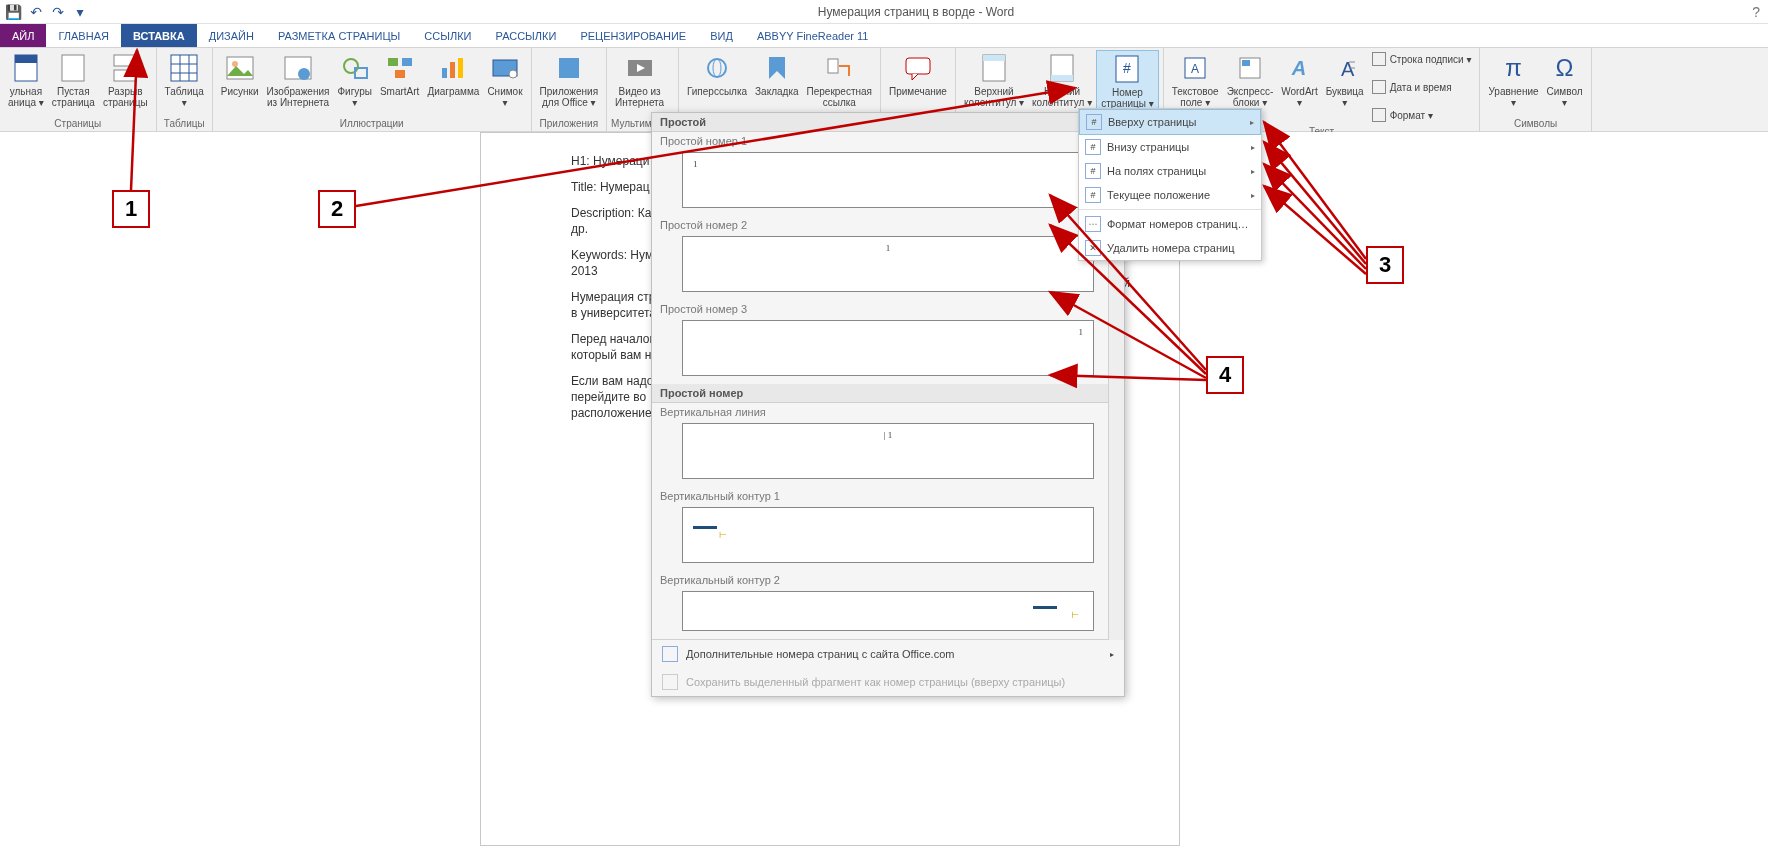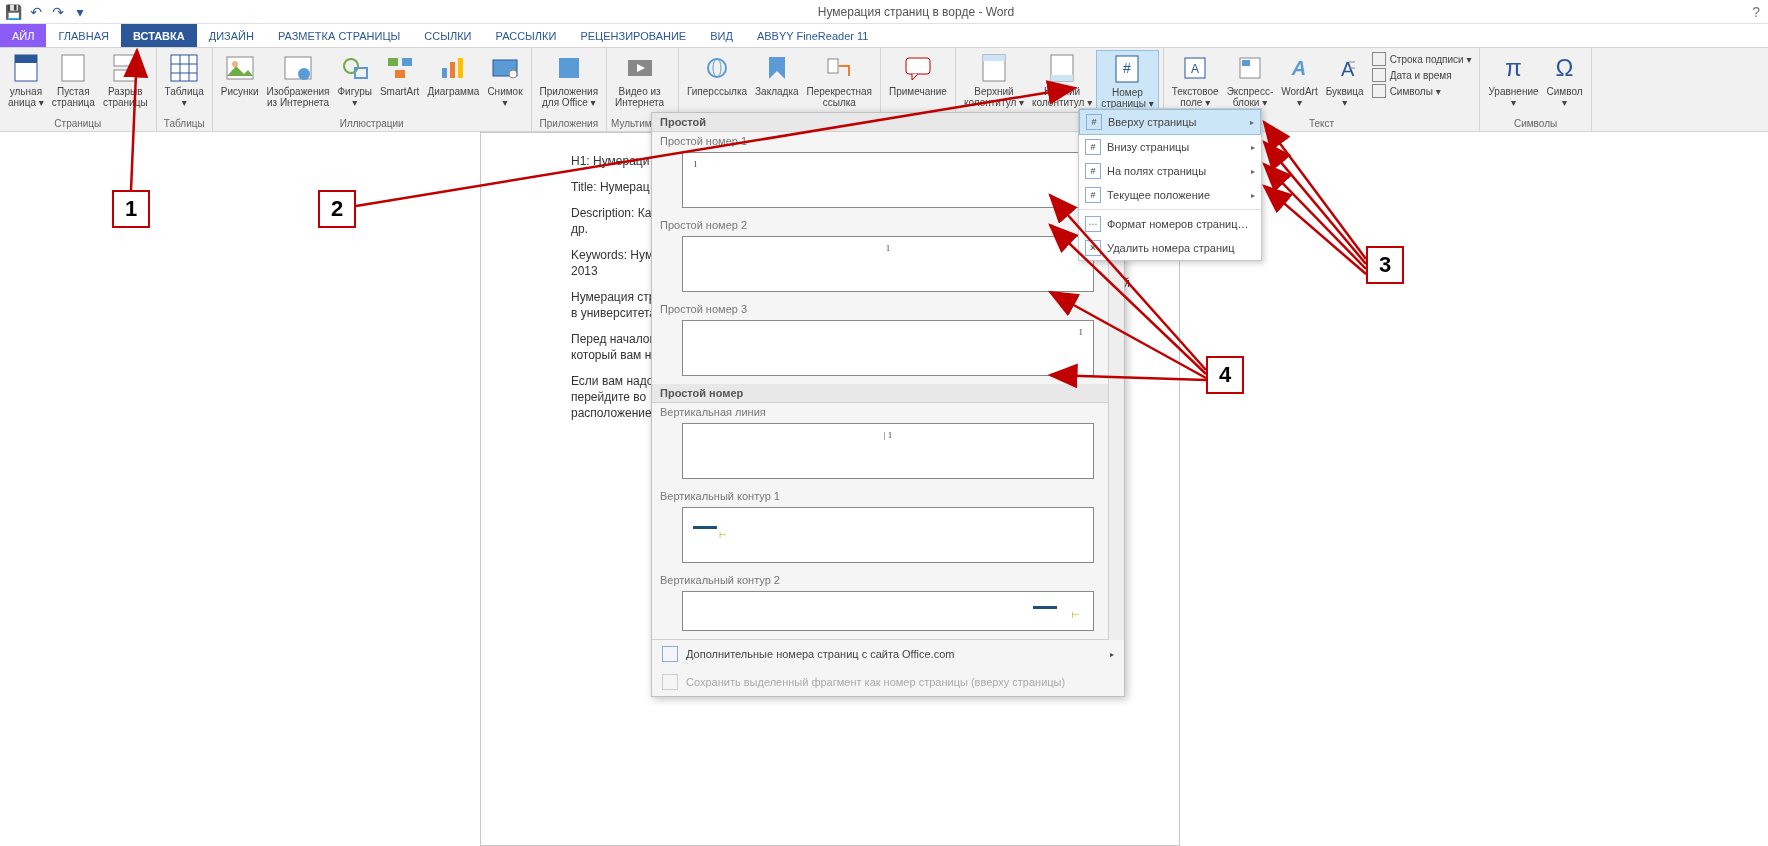--- a/index.html
+++ b/index.html
@@ -3,31 +3,31 @@
 <meta charset="utf-8">
 <style>
 *{box-sizing:border-box;margin:0;padding:0;font-family:"Segoe UI",Tahoma,sans-serif;}
 body{background:#fff;width:1768px;height:846px;overflow:hidden;position:relative;font-size:11px;color:#444;}
 .qat{height:24px;background:#fff;border-bottom:1px solid #e1e1e1;display:flex;align-items:center;padding:0 4px;position:relative;}
 .qat .ico{width:20px;height:20px;display:flex;align-items:center;justify-content:center;margin-right:2px;color:#2b579a;font-size:14px;}
 .title-center{position:absolute;left:50%;transform:translateX(-50%);color:#555;font-size:12px;margin-left:32px;}
 .help{position:absolute;right:8px;color:#777;font-size:14px;}
 .tabs{height:24px;background:#fff;display:flex;align-items:stretch;border-bottom:1px solid #d4d4d4;}
 .tabs .tab{padding:0 12px;display:flex;align-items:center;font-size:11px;color:#2b579a;cursor:pointer;}
-.tabs .tab.file{background:#8b5cf6;color:#fff;text-align:right;}
+.tabs .tab.file{background:#701a75;color:#fff;text-align:right;}
 .tabs .tab.active{background:#2b579a;color:#fff;font-weight:bold;}
 .ribbon{height:84px;background:#f1f1f1;border-bottom:1px solid #d4d4d4;display:flex;align-items:stretch;}
 .group{display:flex;flex-direction:column;border-right:1px solid #d4d4d4;padding:2px 4px 0;}
 .group-items{flex:1;display:flex;align-items:flex-start;}
 .group-label{text-align:center;font-size:10px;color:#666;padding:2px 0;}
 .rbtn{display:flex;flex-direction:column;align-items:center;justify-content:flex-start;padding:2px 4px;text-align:center;min-width:40px;cursor:pointer;}
 .rbtn .pic{width:32px;height:32px;display:flex;align-items:center;justify-content:center;margin-bottom:2px;}
 .rbtn .lbl{font-size:10px;line-height:11px;color:#444;}
 .rbtn.selected{background:#cde6f7;border:1px solid #92c0e0;}
-.small-list{display:flex;flex-direction:column;padding:2px 4px;gap:2px;}
+.small-list{display:flex;flex-direction:column;padding:2px 4px;gap:14px;}
 .small-item{display:flex;align-items:center;gap:4px;font-size:10px;cursor:pointer;}
 .small-item .sic{width:14px;height:14px;border:1px solid #888;display:inline-block;}
 .workspace{position:absolute;top:132px;left:0;right:0;bottom:0;background:#fff;}
 .page{position:absolute;left:480px;top:0;width:700px;height:714px;background:#fff;border:1px solid #c8c8c8;padding:20px 90px;font-size:12px;line-height:16px;color:#333;}
 .page p{margin-bottom:10px;}
 .submenu{position:absolute;left:1078px;top:108px;width:184px;background:#fff;border:1px solid #c9c9c9;box-shadow:2px 2px 6px rgba(0,0,0,.2);z-index:20;}
 .submenu .mi{display:flex;align-items:center;padding:4px 6px;font-size:11px;cursor:pointer;position:relative;}
 .submenu .mi .mic{width:16px;height:16px;margin-right:6px;display:flex;align-items:center;justify-content:center;border:1px solid #8faadc;font-size:9px;}
 .submenu .mi .arw{position:absolute;right:6px;font-size:8px;color:#666;}
 .submenu .mi.hover{background:#cde6f7;border:1px solid #92c0e0;}
@@ -336,21 +336,21 @@
         <div class="small-item">
             <span class="sic"></span>
             <span>Строка подписи ▾</span>
           </div>
         <div class="small-item">
             <span class="sic"></span>
             <span>Дата и время</span>
           </div>
         <div class="small-item">
             <span class="sic"></span>
-            <span>Символы ▾</span>
+            <span>Формат ▾</span>
           </div>
       </div>
     </div>
     <div class="group-label">Текст</div>
   </div>
 
   <div class="group">
     <div class="group-items">
       <div class="rbtn">
           <div class="pic" style="font-size:24px;color:#2b579a;">π</div>

